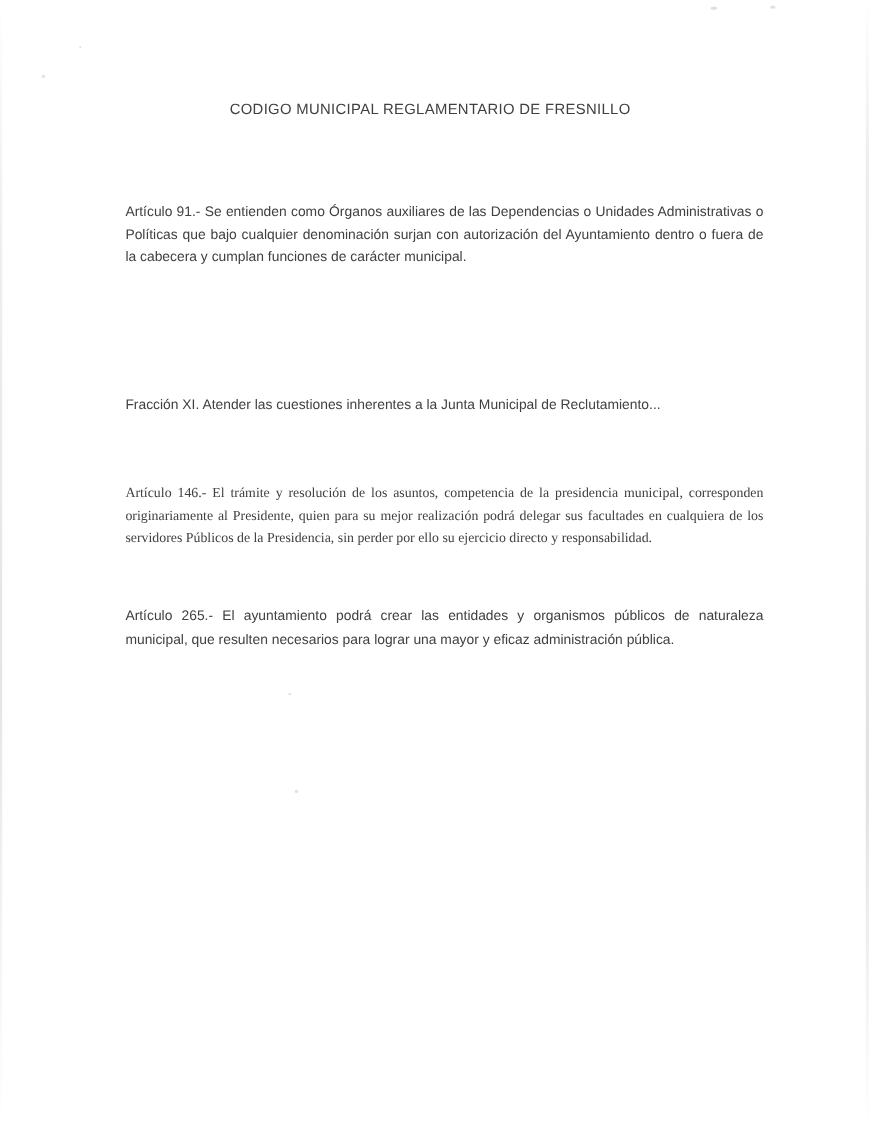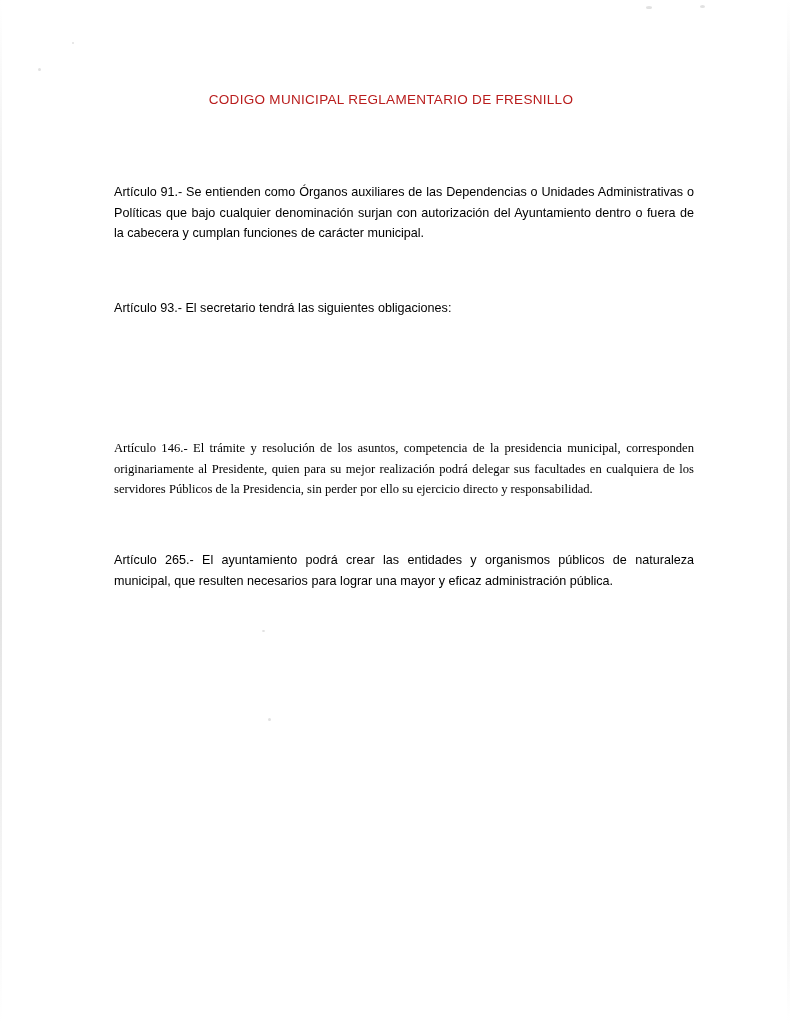--- a/index.html
+++ b/index.html
@@ -29,31 +29,31 @@
     opacity: 0.55;
   }
   .doc-title {
     position: absolute;
     top: 92px;
     left: 0;
     width: 782px;
     text-align: center;
     font-size: 13.5px;
     letter-spacing: 0.3px;
-    color: #b91c1c;
+    color: #404040;
     white-space: nowrap;
   }
   .body-block {
     position: absolute;
     left: 114px;
     width: 580px;
     font-size: 12.6px;
     line-height: 20.5px;
     text-align: justify;
-    color: #000000;
+    color: #404040;
   }
   .body-block.narrow {
     width: 500px;
     text-align: left;
   }
   .p1 { top: 182px; }
   .p2 { top: 298px; }
   .p3 { top: 358px; }
   .p4 { top: 438px; font-family: Liberation Serif, serif; }
   .p5 { top: 550px; }
@@ -95,17 +95,17 @@
   <div class="speck" style="left:38px; top:68px; width:3px; height:3px;"></div>
   <div class="speck" style="left:72px; top:42px; width:2px; height:2px;"></div>
   <div class="speck" style="left:262px; top:630px; width:3px; height:2px;"></div>
   <div class="speck" style="left:268px; top:718px; width:3px; height:3px;"></div>
   <div class="speck" style="left:646px; top:6px; width:6px; height:3px;"></div>
   <div class="speck" style="left:700px; top:5px; width:5px; height:3px;"></div>
 
   <div class="doc-title">CODIGO MUNICIPAL REGLAMENTARIO DE FRESNILLO</div>
 
   <div class="body-block p1">Artículo 91.- Se entienden como Órganos auxiliares de las Dependencias o Unidades Administrativas o Políticas que bajo cualquier denominación surjan con autorización del Ayuntamiento dentro o fuera de la cabecera y cumplan funciones de carácter municipal.</div>
-  <div class="body-block narrow p2">Artículo 93.- El secretario tendrá las siguientes obligaciones:</div>
+  <div class="body-block narrow p3">Fracción XI. Atender las cuestiones inherentes a la Junta Municipal de Reclutamiento...</div>
   <div class="body-block p4">Artículo 146.- El trámite y resolución de los asuntos, competencia de la presidencia municipal, corresponden originariamente al Presidente, quien para su mejor realización podrá delegar sus facultades en cualquiera de los servidores Públicos de la Presidencia, sin perder por ello su ejercicio directo y responsabilidad.</div>
   <div class="body-block p5">Artículo 265.- El ayuntamiento podrá crear las entidades y organismos públicos de naturaleza municipal, que resulten necesarios para lograr una mayor y eficaz administración pública.</div>
 
 </div>
 
 </body></html>

